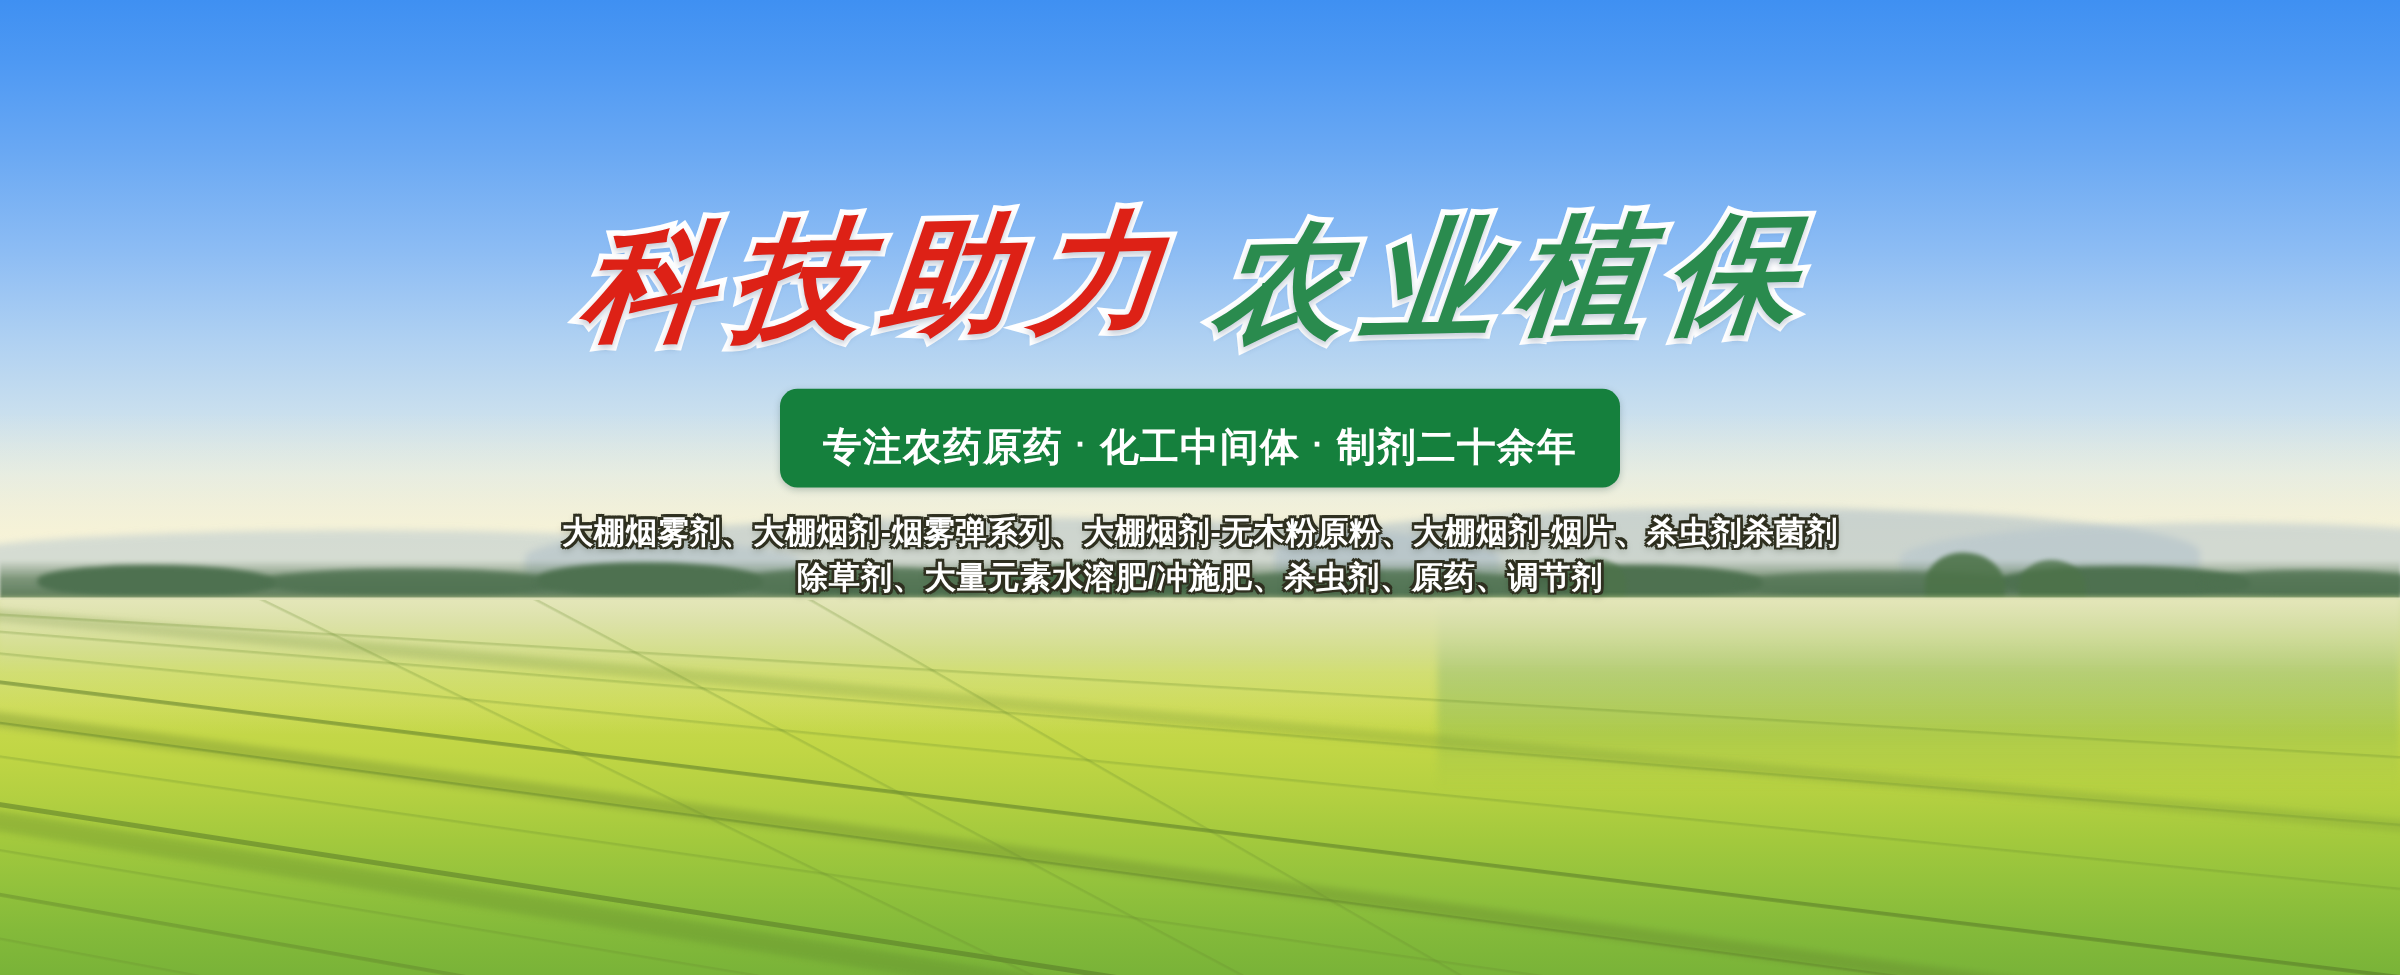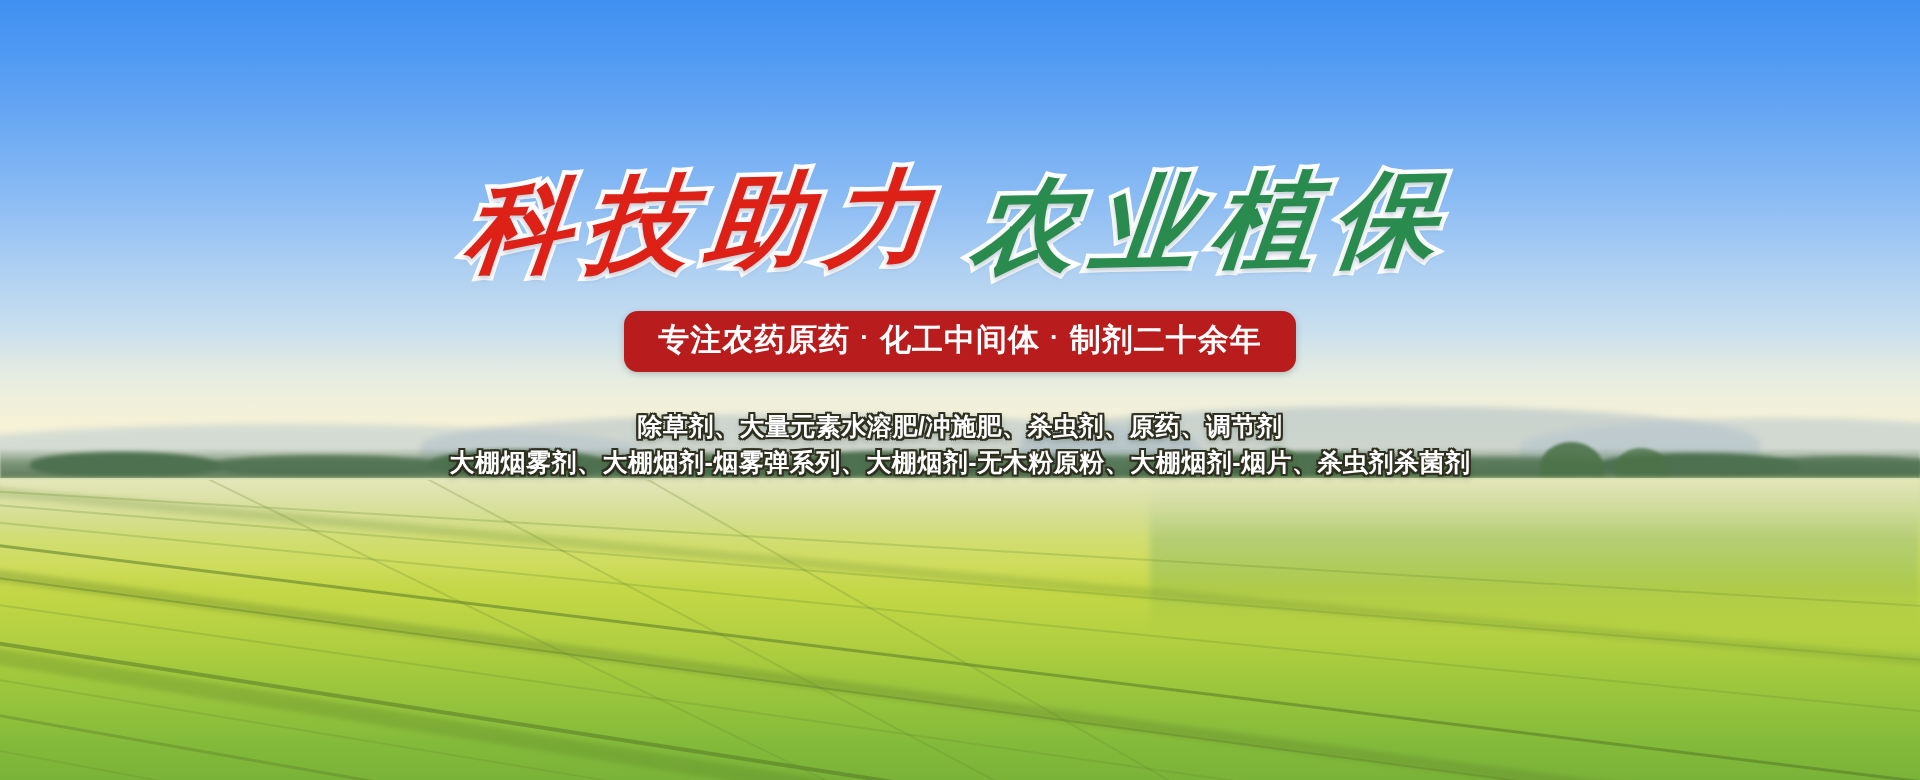--- a/index.html
+++ b/index.html
@@ -124,24 +124,24 @@
   .hl-red{color:#dd2116;}
   .hl-green{color:#2a8b4e;}
   .hl-gap{display:inline-block;width:26px;}
 
   
   .pill-wrap{
     position:absolute;left:0;top:311px;width:1920px;text-align:center;
   }
   .pill{
     display:inline-block;
-    background:#b91c1c;
+    background:#15803d;
     color:#ffffff;
     border-radius:14px;
-    padding:10px 34px 12px 34px;
+    padding:28px 34px 12px 34px;
     font-size:31px;
     font-weight:700;
     letter-spacing:1px;
     line-height:1.25;
     box-shadow:0 2px 6px rgba(20,60,50,.25);
     white-space:nowrap;
   }
   .pill .dot{
     display:inline-block;
     margin:0 10px;
@@ -229,17 +229,17 @@
     <span class="hl-red">科技助力</span><span class="hl-gap"></span><span class="hl-green">农业植保</span>
   </div>
 
   <div class="pill-wrap">
     <div class="pill">
       <span>专注农药原药</span><span class="dot">·</span><span>化工中间体</span><span class="dot">·</span><span>制剂二十余年</span>
     </div>
   </div>
 
   <div class="products">
+    <span class="pline">大棚烟雾剂、大棚烟剂-烟雾弹系列、大棚烟剂-无木粉原粉、大棚烟剂-烟片、杀虫剂杀菌剂</span>
     <span class="pline">除草剂、大量元素水溶肥/冲施肥、杀虫剂、原药、调节剂</span>
-    <span class="pline">大棚烟雾剂、大棚烟剂-烟雾弹系列、大棚烟剂-无木粉原粉、大棚烟剂-烟片、杀虫剂杀菌剂</span>
   </div>
 
 </div>
 
 </body></html>

